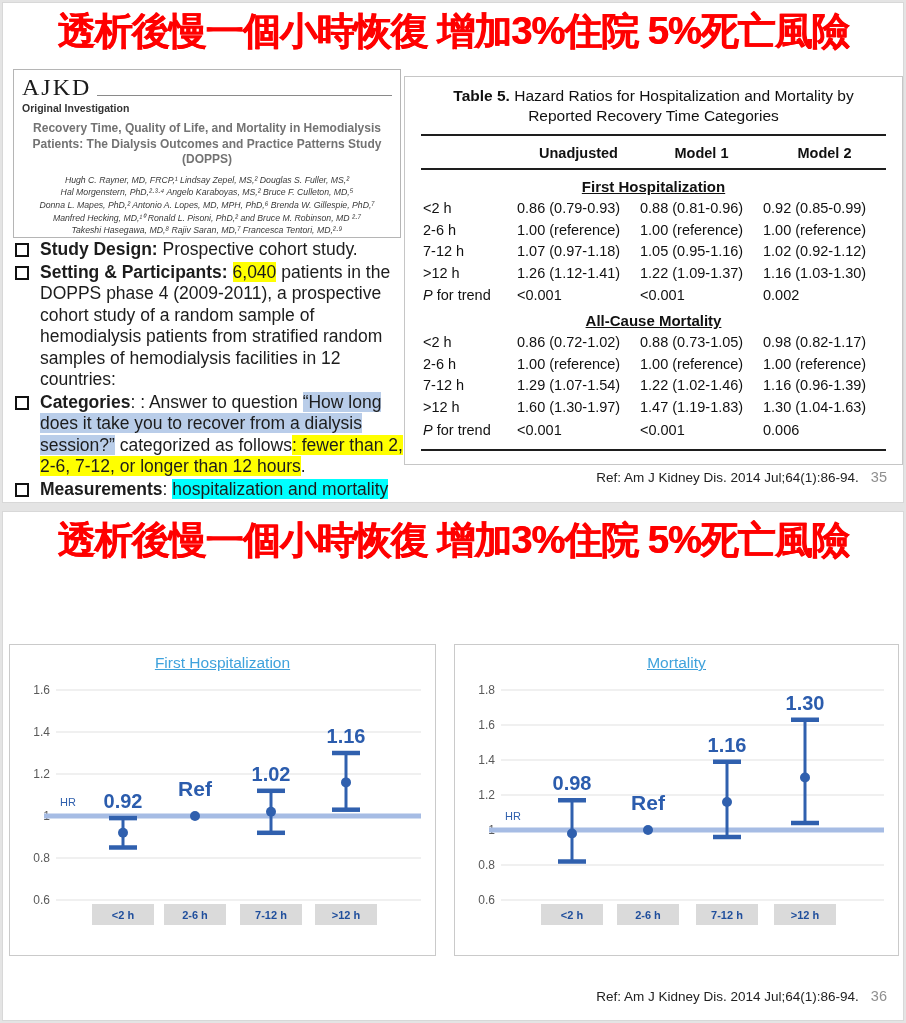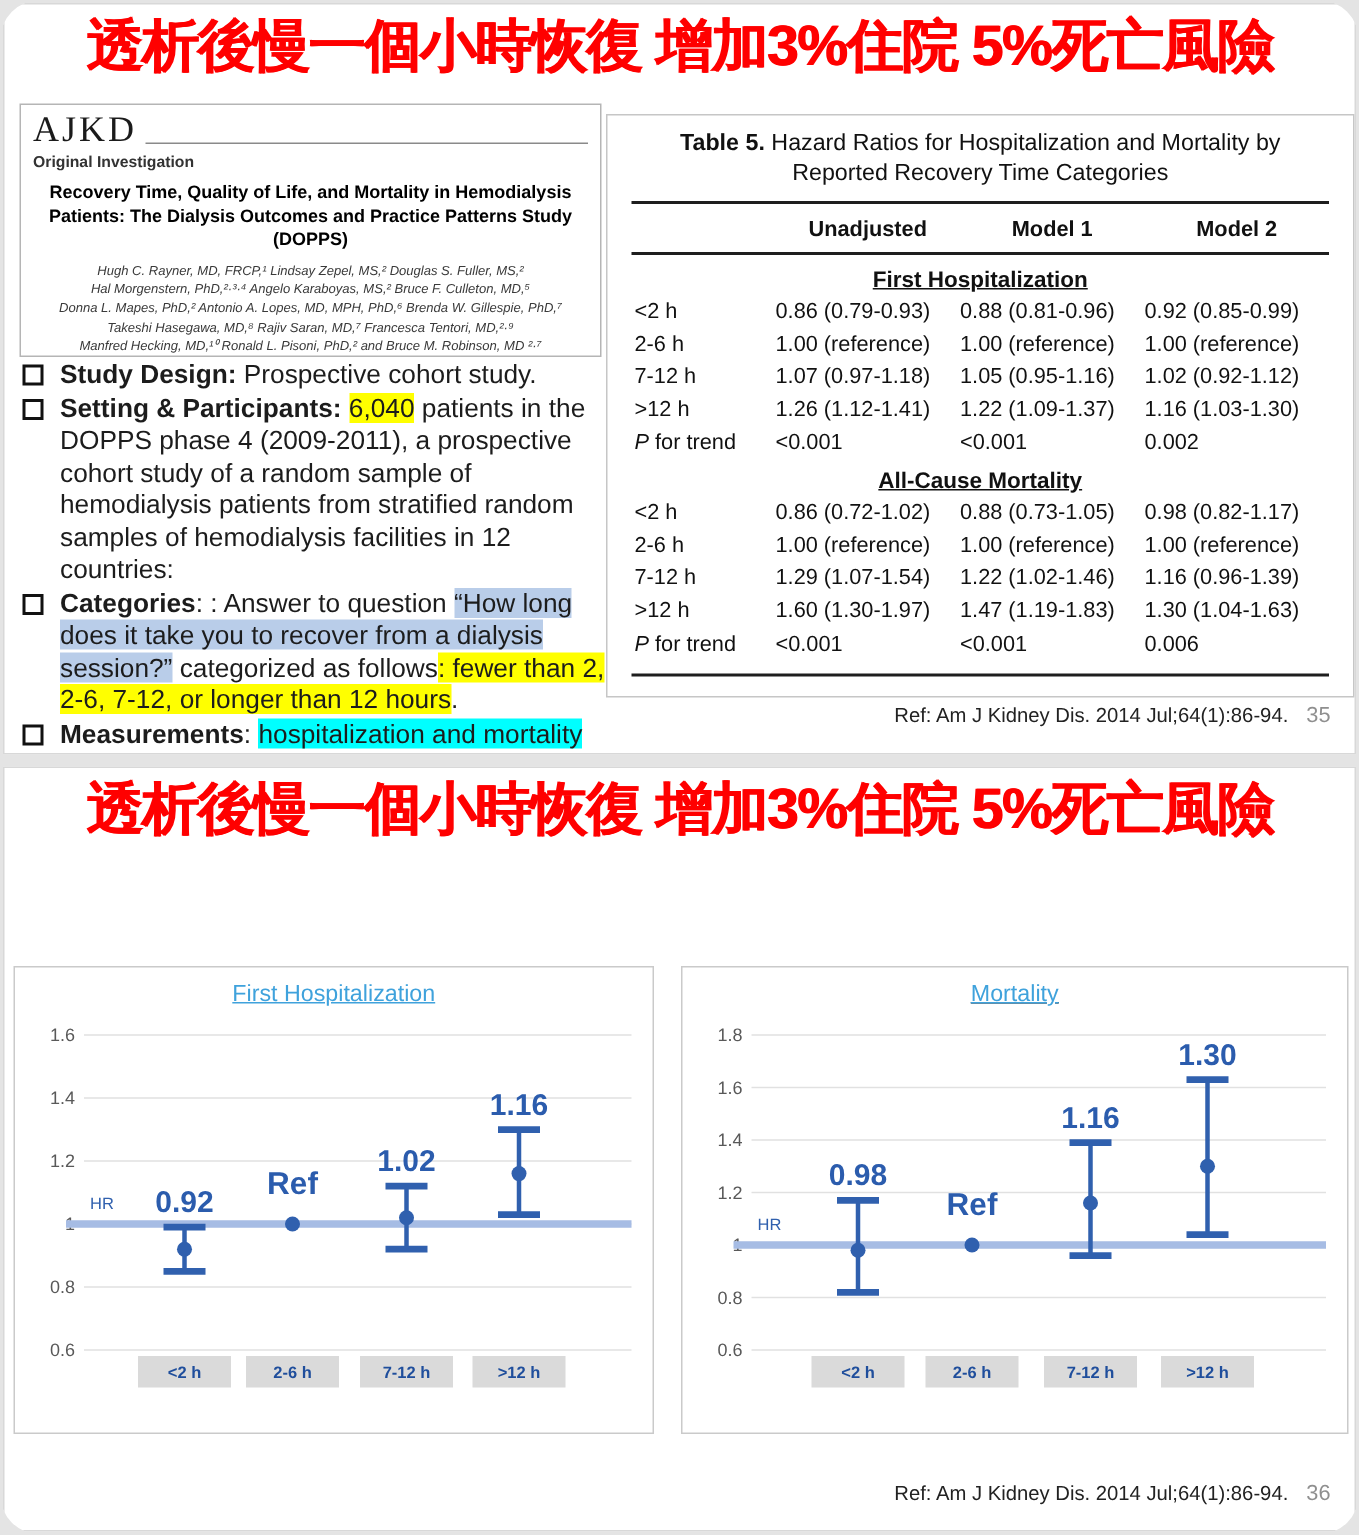--- a/index.html
+++ b/index.html
@@ -2,34 +2,34 @@
 <html style="--title-red: #FF0000; --hl-yellow: #FFFF00; --hl-blue: #B9CDE9; --hl-cyan: #00FFFF; --chart-blue: #3060AE; --label-blue: #2B5CAD; --baseline-blue: #A6BCE4; --link-blue: #3FA2DC; --cat-blue: #1F4E9C; --page-gray: #8F8F8F;"><head>
 <meta charset="utf-8">
 <style>
   :root{
     --title-red:#FF0000; --hl-yellow:#FFFF00; --hl-blue:#B9CDE9; --hl-cyan:#00FFFF;
     --chart-blue:#3060AE; --label-blue:#2B5CAD; --baseline-blue:#A6BCE4;
     --link-blue:#3FA2DC; --cat-blue:#1F4E9C; --page-gray:#8F8F8F;
   }
   html,body{margin:0;padding:0;}
   body{font-family:"Liberation Sans",sans-serif;background:#E4E4E4;}
-  .page{position:relative;width:906px;height:1023px;background:#E4E4E4;overflow:hidden;border-radius:27px;}
+  .page{position:relative;width:906px;height:1023px;background:#E4E4E4;overflow:hidden;}
   .slide{position:absolute;left:2px;width:902px;background:#fff;border:1px solid #D8D8D8;box-sizing:border-box;}
   .slide1{top:2px;height:501px;}
   .slide2{top:511px;height:510px;}
   .slide-title{position:absolute;top:3px;left:0;width:100%;text-align:center;white-space:nowrap;
     font-size:38px;line-height:50px;font-weight:900;color:var(--title-red);letter-spacing:-1px;
     text-shadow:0.8px 0 0 currentColor;}
   
   .article-box{position:absolute;left:10px;top:66px;width:386px;height:167px;border:1px solid #B5B5B5;background:#fff;}
   .ajkd-row{display:flex;align-items:flex-end;margin:5px 8px 0 8px;}
   .ajkd{font-family:"Liberation Serif",serif;font-size:24px;line-height:1;letter-spacing:2px;color:#1b1b1b;}
   .ajkd-rule{flex:1;border-bottom:1.5px solid #8a8a8a;margin:0 0 3px 6px;}
   .orig-inv{margin:3px 8px 0;font-size:10.5px;font-weight:bold;color:#333;}
-  .art-title{margin:7px 12px 0;text-align:center;font-size:12px;font-weight:bold;color:#000000;line-height:1.3;}
+  .art-title{margin:7px 12px 0;text-align:center;font-size:12px;font-weight:bold;color:#737373;line-height:1.3;}
   .authors{margin:6px 4px 0;text-align:center;font-size:8.7px;font-style:italic;color:#3a3a3a;line-height:1.45;}
   
   .bullets{position:absolute;left:10px;top:236px;width:394px;}
   .bullet{position:relative;padding-left:27px;font-size:17.5px;line-height:21.5px;color:#1c1c1c;margin-bottom:1px;}
   .bullet .sq{position:absolute;left:2px;top:4px;width:10px;height:10px;border:2.5px solid #111;background:#fff;}
   .bullet b{font-weight:bold;}
   .hl-yellow{background:var(--hl-yellow);}
   .hl-blue{background:var(--hl-blue);}
   .hl-cyan{background:var(--hl-cyan);}
   
@@ -71,22 +71,22 @@
       <div class="ajkd-row">
         <span class="ajkd">AJKD</span>
         <span class="ajkd-rule"></span>
       </div>
       <div class="orig-inv">Original Investigation</div>
       <div class="art-title">Recovery Time, Quality of Life, and Mortality in Hemodialysis Patients: The Dialysis Outcomes and Practice Patterns Study (DOPPS)</div>
       <div class="authors">
         <div>Hugh C. Rayner, MD, FRCP,¹ Lindsay Zepel, MS,² Douglas S. Fuller, MS,²</div>
         <div>Hal Morgenstern, PhD,²·³·⁴ Angelo Karaboyas, MS,² Bruce F. Culleton, MD,⁵</div>
         <div>Donna L. Mapes, PhD,² Antonio A. Lopes, MD, MPH, PhD,⁶ Brenda W. Gillespie, PhD,⁷</div>
+        <div>Manfred Hecking, MD,¹⁰ Ronald L. Pisoni, PhD,² and Bruce M. Robinson, MD ²·⁷</div>
         <div>Takeshi Hasegawa, MD,⁸ Rajiv Saran, MD,⁷ Francesca Tentori, MD,²·⁹</div>
-        <div>Manfred Hecking, MD,¹⁰ Ronald L. Pisoni, PhD,² and Bruce M. Robinson, MD ²·⁷</div>
       </div>
     </div>
 
     <div class="bullets" id="bullets">
         <div class="bullet"><span class="sq"></span><b>Study Design:</b><span> Prospective cohort study.</span></div>
         <div class="bullet"><span class="sq"></span><b>Setting &amp; Participants:</b><span> </span><span class="hl-yellow">6,040</span><span> patients in the DOPPS phase 4 (2009-2011), a prospective cohort study of a random sample of hemodialysis patients from stratified random samples of hemodialysis facilities in 12 countries:</span></div>
         <div class="bullet"><span class="sq"></span><b>Categories</b><span>: : Answer to question </span><span class="hl-blue">“How long does it take you to recover from a dialysis session?”</span><span> categorized as follows</span><span class="hl-yellow">: fewer than 2, 2-6, 7-12, or longer than 12 hours</span><span>.</span></div>
         <div class="bullet"><span class="sq"></span><b>Measurements</b><span>: </span><span class="hl-cyan">hospitalization and mortality</span></div>
       </div>
 

